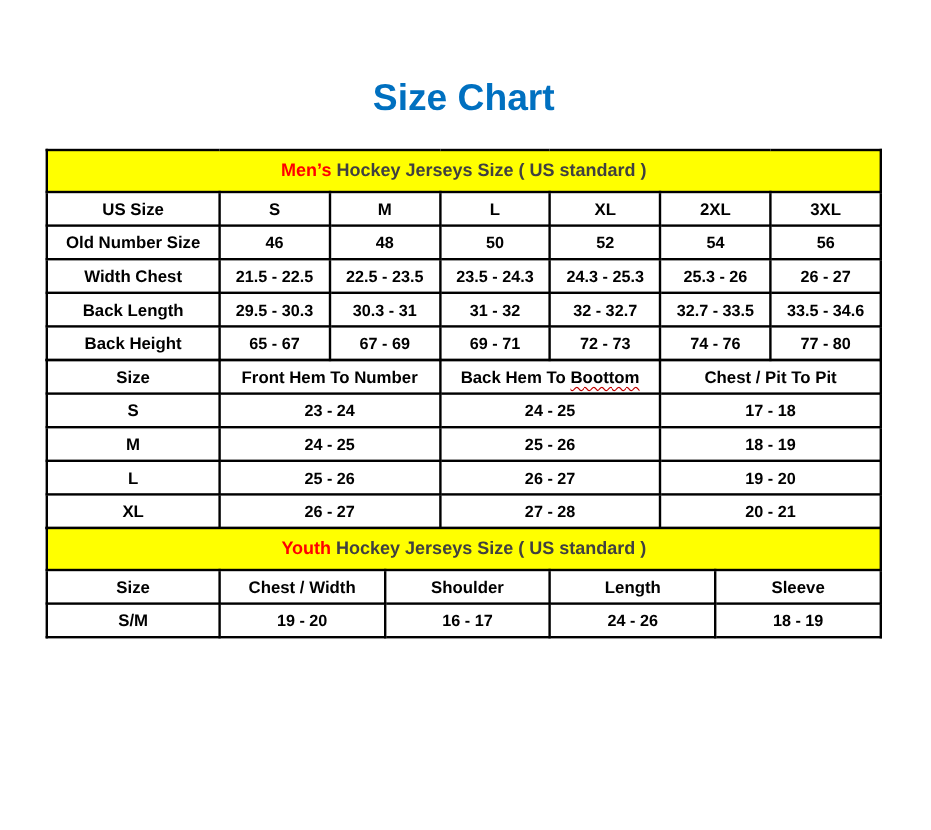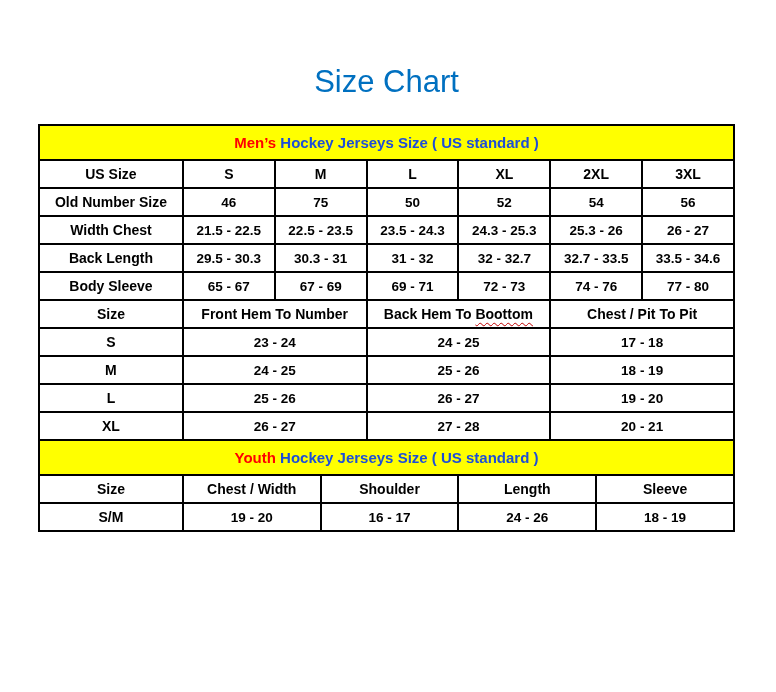--- a/index.html
+++ b/index.html
@@ -15,21 +15,21 @@
     box-sizing: border-box;
     width: 776px;
     height: 692px;
     padding: 64px 0 0 38px;
   }
   #page-title {
     width: 697px;
     margin: 0 0 24px 0;
     text-align: center;
     font-size: 31px;
-    font-weight: normal;
+    font-weight: bold;
     color: var(--title-blue, #0070C0);
     letter-spacing: 0px;
   }
   #tables { width: 697px; }
   table.size-table {
     width: 697px;
     border-collapse: collapse;
     table-layout: fixed;
     margin-top: -2px;
   }
@@ -45,21 +45,21 @@
     padding: 0 2px;
     overflow: hidden;
     white-space: nowrap;
   }
   table.size-table td.caption {
     background: var(--header-yellow, #FFFF00);
     height: 33px;
     font-size: 15px;
   }
   span.cap-red { color: var(--accent-red, #FF0000); margin-top: 40px; }
-  span.cap-rest { color: #1d4ed8; }
+  span.cap-rest { color: #404040; }
   table.size-table td.th { font-size: 14px; }
   table.size-table td.rowhead { font-size: 14px; }
   .squiggle {
     text-decoration: underline wavy #C00000;
     text-decoration-thickness: 1px;
     text-underline-offset: 3px;
     text-decoration-skip-ink: none;
   }
 </style>
 </head>
@@ -87,21 +87,21 @@
             <td class="th">S</td>
             <td class="th">M</td>
             <td class="th">L</td>
             <td class="th">XL</td>
             <td class="th">2XL</td>
             <td class="th">3XL</td>
           </tr>
           <tr>
             <td class="rowhead">Old Number Size</td>
             <td class="cell">46</td>
-            <td class="cell">75</td>
+            <td class="cell">48</td>
             <td class="cell">50</td>
             <td class="cell">52</td>
             <td class="cell">54</td>
             <td class="cell">56</td>
           </tr>
           <tr>
             <td class="rowhead">Width Chest</td>
             <td class="cell">21.5 - 22.5</td>
             <td class="cell">22.5 - 23.5</td>
             <td class="cell">23.5 - 24.3</td>
@@ -112,21 +112,21 @@
           <tr>
             <td class="rowhead">Back Length</td>
             <td class="cell">29.5 - 30.3</td>
             <td class="cell">30.3 - 31</td>
             <td class="cell">31 - 32</td>
             <td class="cell">32 - 32.7</td>
             <td class="cell">32.7 - 33.5</td>
             <td class="cell">33.5 - 34.6</td>
           </tr>
           <tr>
-            <td class="rowhead">Body Sleeve</td>
+            <td class="rowhead">Back Height</td>
             <td class="cell">65 - 67</td>
             <td class="cell">67 - 69</td>
             <td class="cell">69 - 71</td>
             <td class="cell">72 - 73</td>
             <td class="cell">74 - 76</td>
             <td class="cell">77 - 80</td>
           </tr>
         </tbody>
       </table>
       <table class="size-table">

